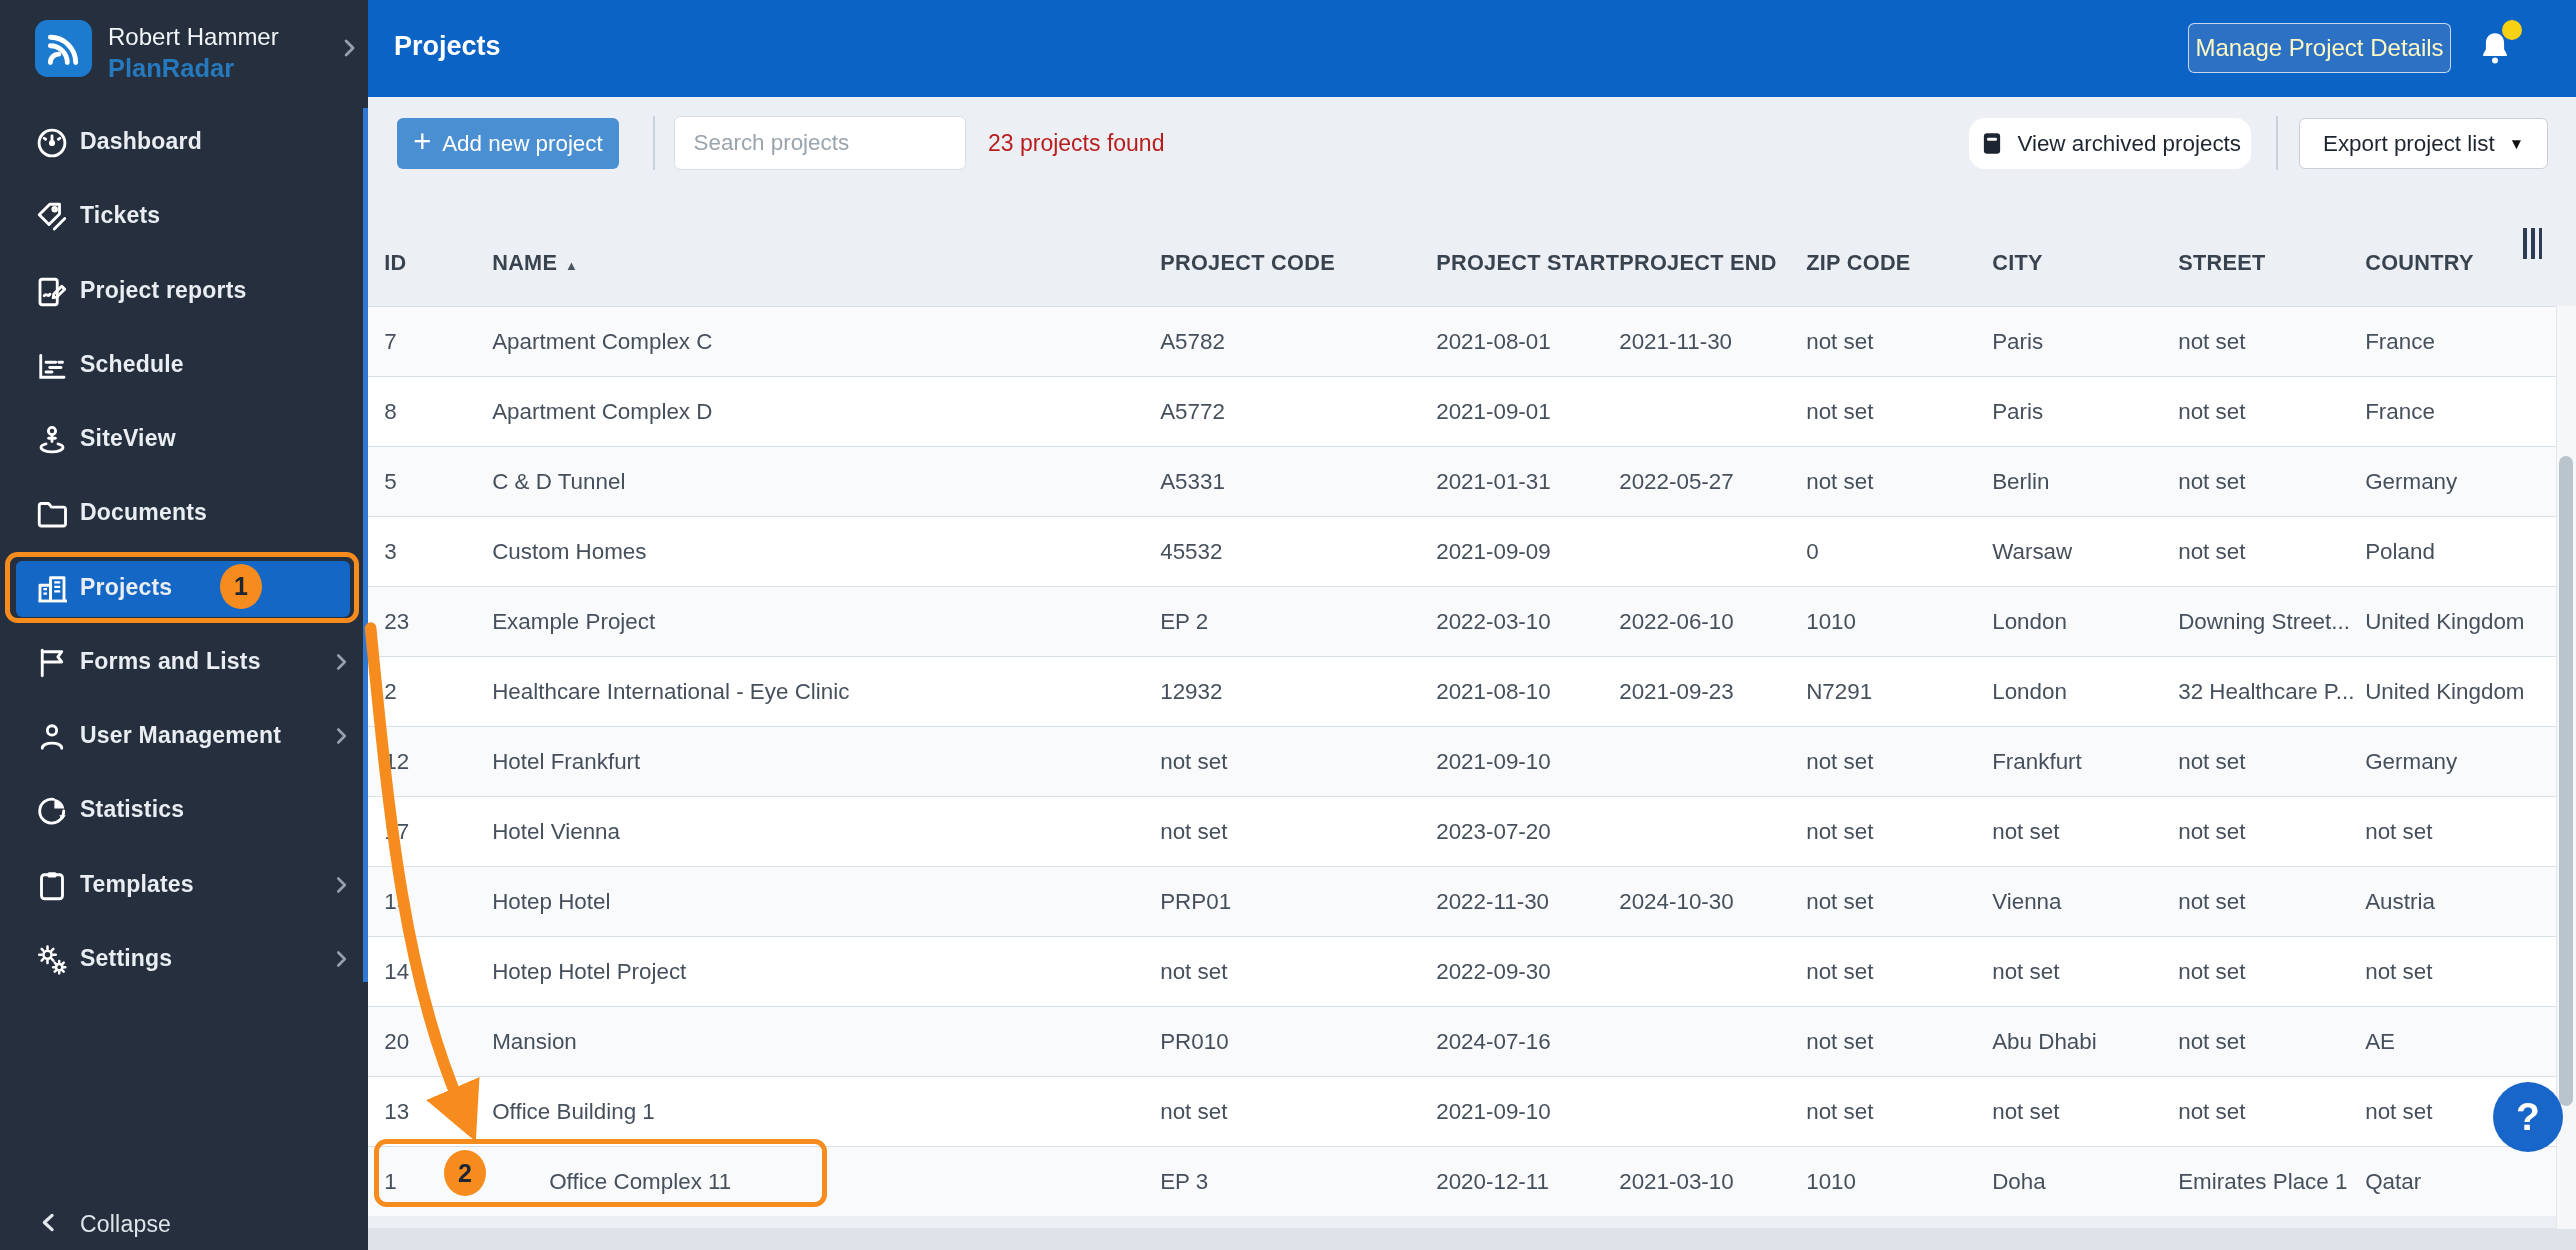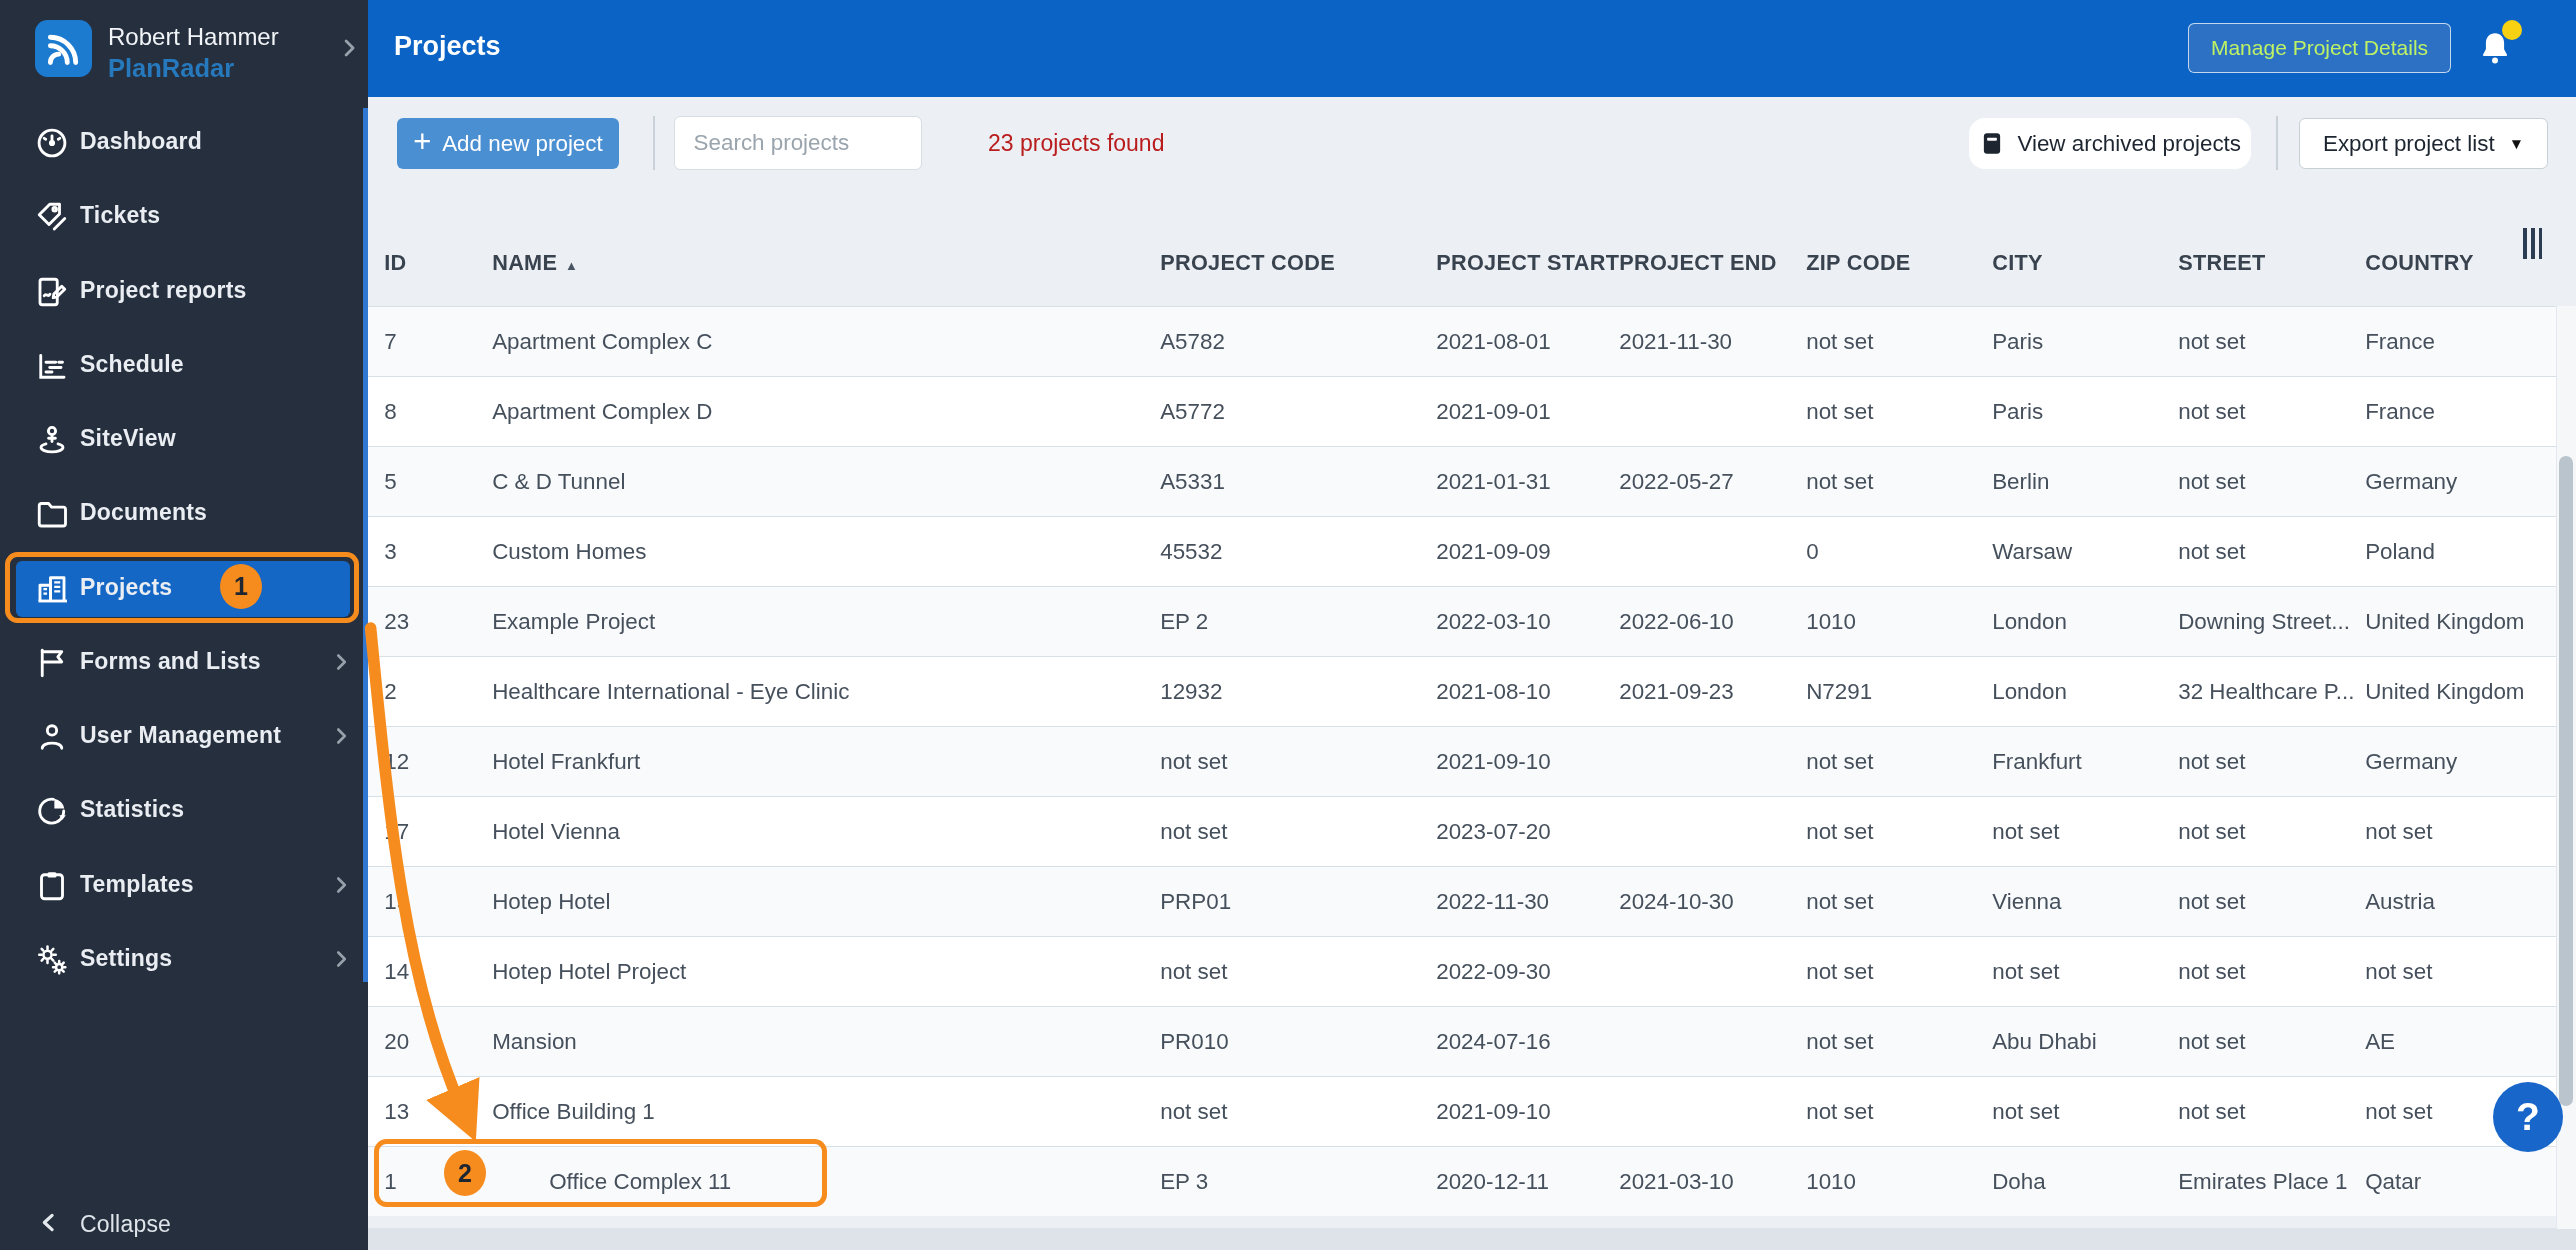--- a/index.html
+++ b/index.html
@@ -18,31 +18,31 @@
   .nlabel{position:absolute;left:80px;top:22.4px;font-size:23px;font-weight:700;color:#EAEEF3;letter-spacing:0.2px;white-space:nowrap;}
   .nchev{position:absolute;left:328px;top:23px;}
   .active-bg{position:absolute;left:16.2px;top:8.5px;width:334px;height:56px;background:#1567C6;border-radius:6.2px;}
   .collapse{position:absolute;left:0;top:1191px;width:368px;height:67px;cursor:pointer;}
   .sb-scroll{position:absolute;left:363px;top:108px;width:5.4px;height:874px;background:#2F77D0;}
   
   .content{position:absolute;left:368px;top:0;width:2208px;height:1250px;background:#ECF0F4;}
   .topbar{position:absolute;left:0;top:0;width:2208px;height:97px;background:#0B63C5;}
   .page-title{position:absolute;left:26px;top:31px;font-size:27px;font-weight:700;color:#FFFFFF;}
   .manage-btn{position:absolute;left:1820px;top:23px;width:261px;height:48px;background:#2C71C4;
-      border:1.5px solid rgba(255,255,255,.72);border-radius:6.2px;color:#bef264;font-size:21px;
+      border:1.5px solid rgba(255,255,255,.72);border-radius:6.2px;color:#fef9c3;font-size:24px;
       display:flex;align-items:center;justify-content:center;cursor:pointer;}
   .bell{position:absolute;left:2106px;top:28px;width:42px;height:42px;cursor:pointer;}
   .bell-dot{position:absolute;left:2134px;top:20px;width:20px;height:20px;border-radius:50%;background:#F9D113;}
   
   .toolbar{position:absolute;left:0;top:97px;width:2208px;height:122px;}
   .btn-add{position:absolute;left:29px;top:21px;width:222px;height:51px;background:#4B8FD3;border-radius:6.2px;
       color:#FFF;font-size:22.4px;display:flex;align-items:center;justify-content:center;gap:10.8px;cursor:pointer;}
   .btn-add .plus{font-size:31px;font-weight:400;margin-top:-3.1px;}
   .tdiv{position:absolute;top:19.3px;width:1.5px;height:54px;background:#C9D2D9;}
-  .search{position:absolute;left:306px;top:19.3px;width:248px;height:54px;background:#FFF;border:1.5px solid #D6DDE3;
+  .search{position:absolute;left:306px;top:19.3px;width:292px;height:54px;background:#FFF;border:1.5px solid #D6DDE3;
       border-radius:6.2px;box-sizing:border-box;padding:0 18.6px;font-size:22.4px;color:#333;outline:none;
       font-family:"Liberation Sans",sans-serif;}
   .search::placeholder{color:#9AA4AD;}
   .found{position:absolute;left:620px;top:33px;font-size:23px;color:#b91c1c;}
   .btn-arch{position:absolute;left:1601px;top:21px;width:282px;height:51px;background:#FFF;border-radius:16px;
       color:#1D2530;font-size:22.4px;display:flex;align-items:center;justify-content:center;gap:12.4px;cursor:pointer;}
   .btn-exp{position:absolute;left:1931px;top:21px;width:249px;height:51px;background:#FFF;border:1.5px solid #C7D0D7;
       box-sizing:border-box;border-radius:6.2px;color:#1D2530;font-size:22.4px;display:flex;align-items:center;
       justify-content:center;gap:14px;cursor:pointer;}
   .caret{font-size:15.5px;color:#111;}

